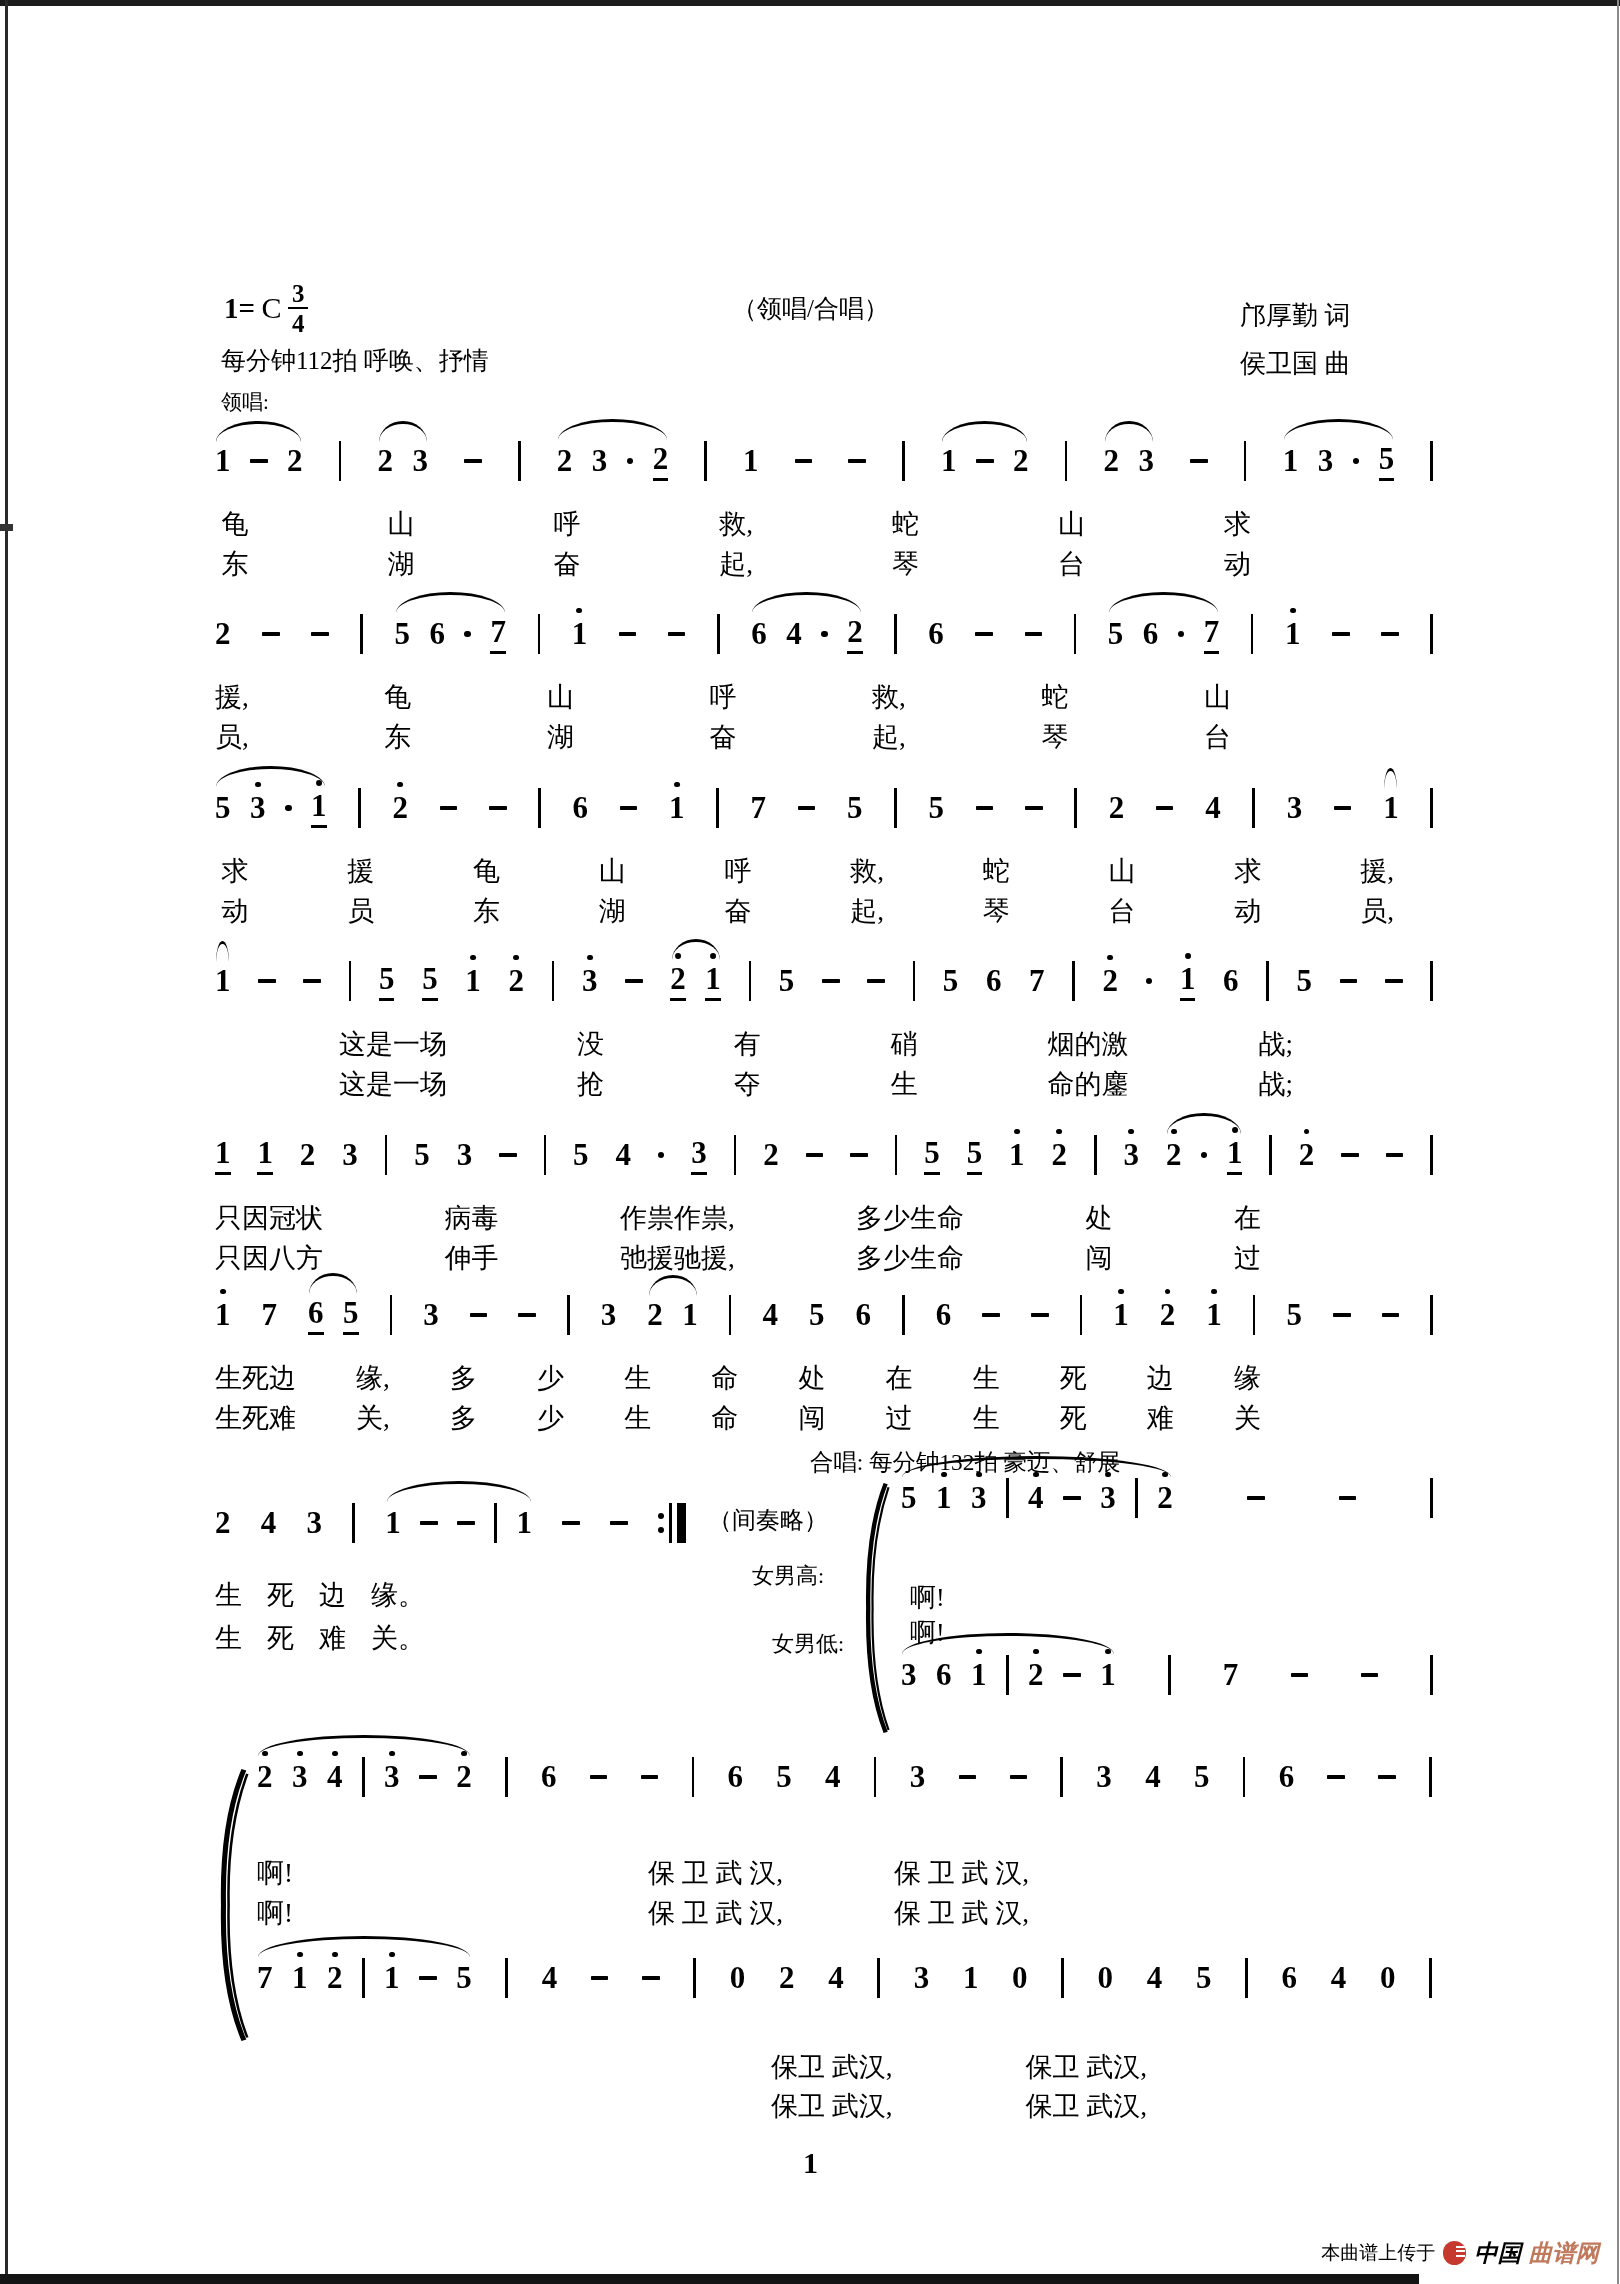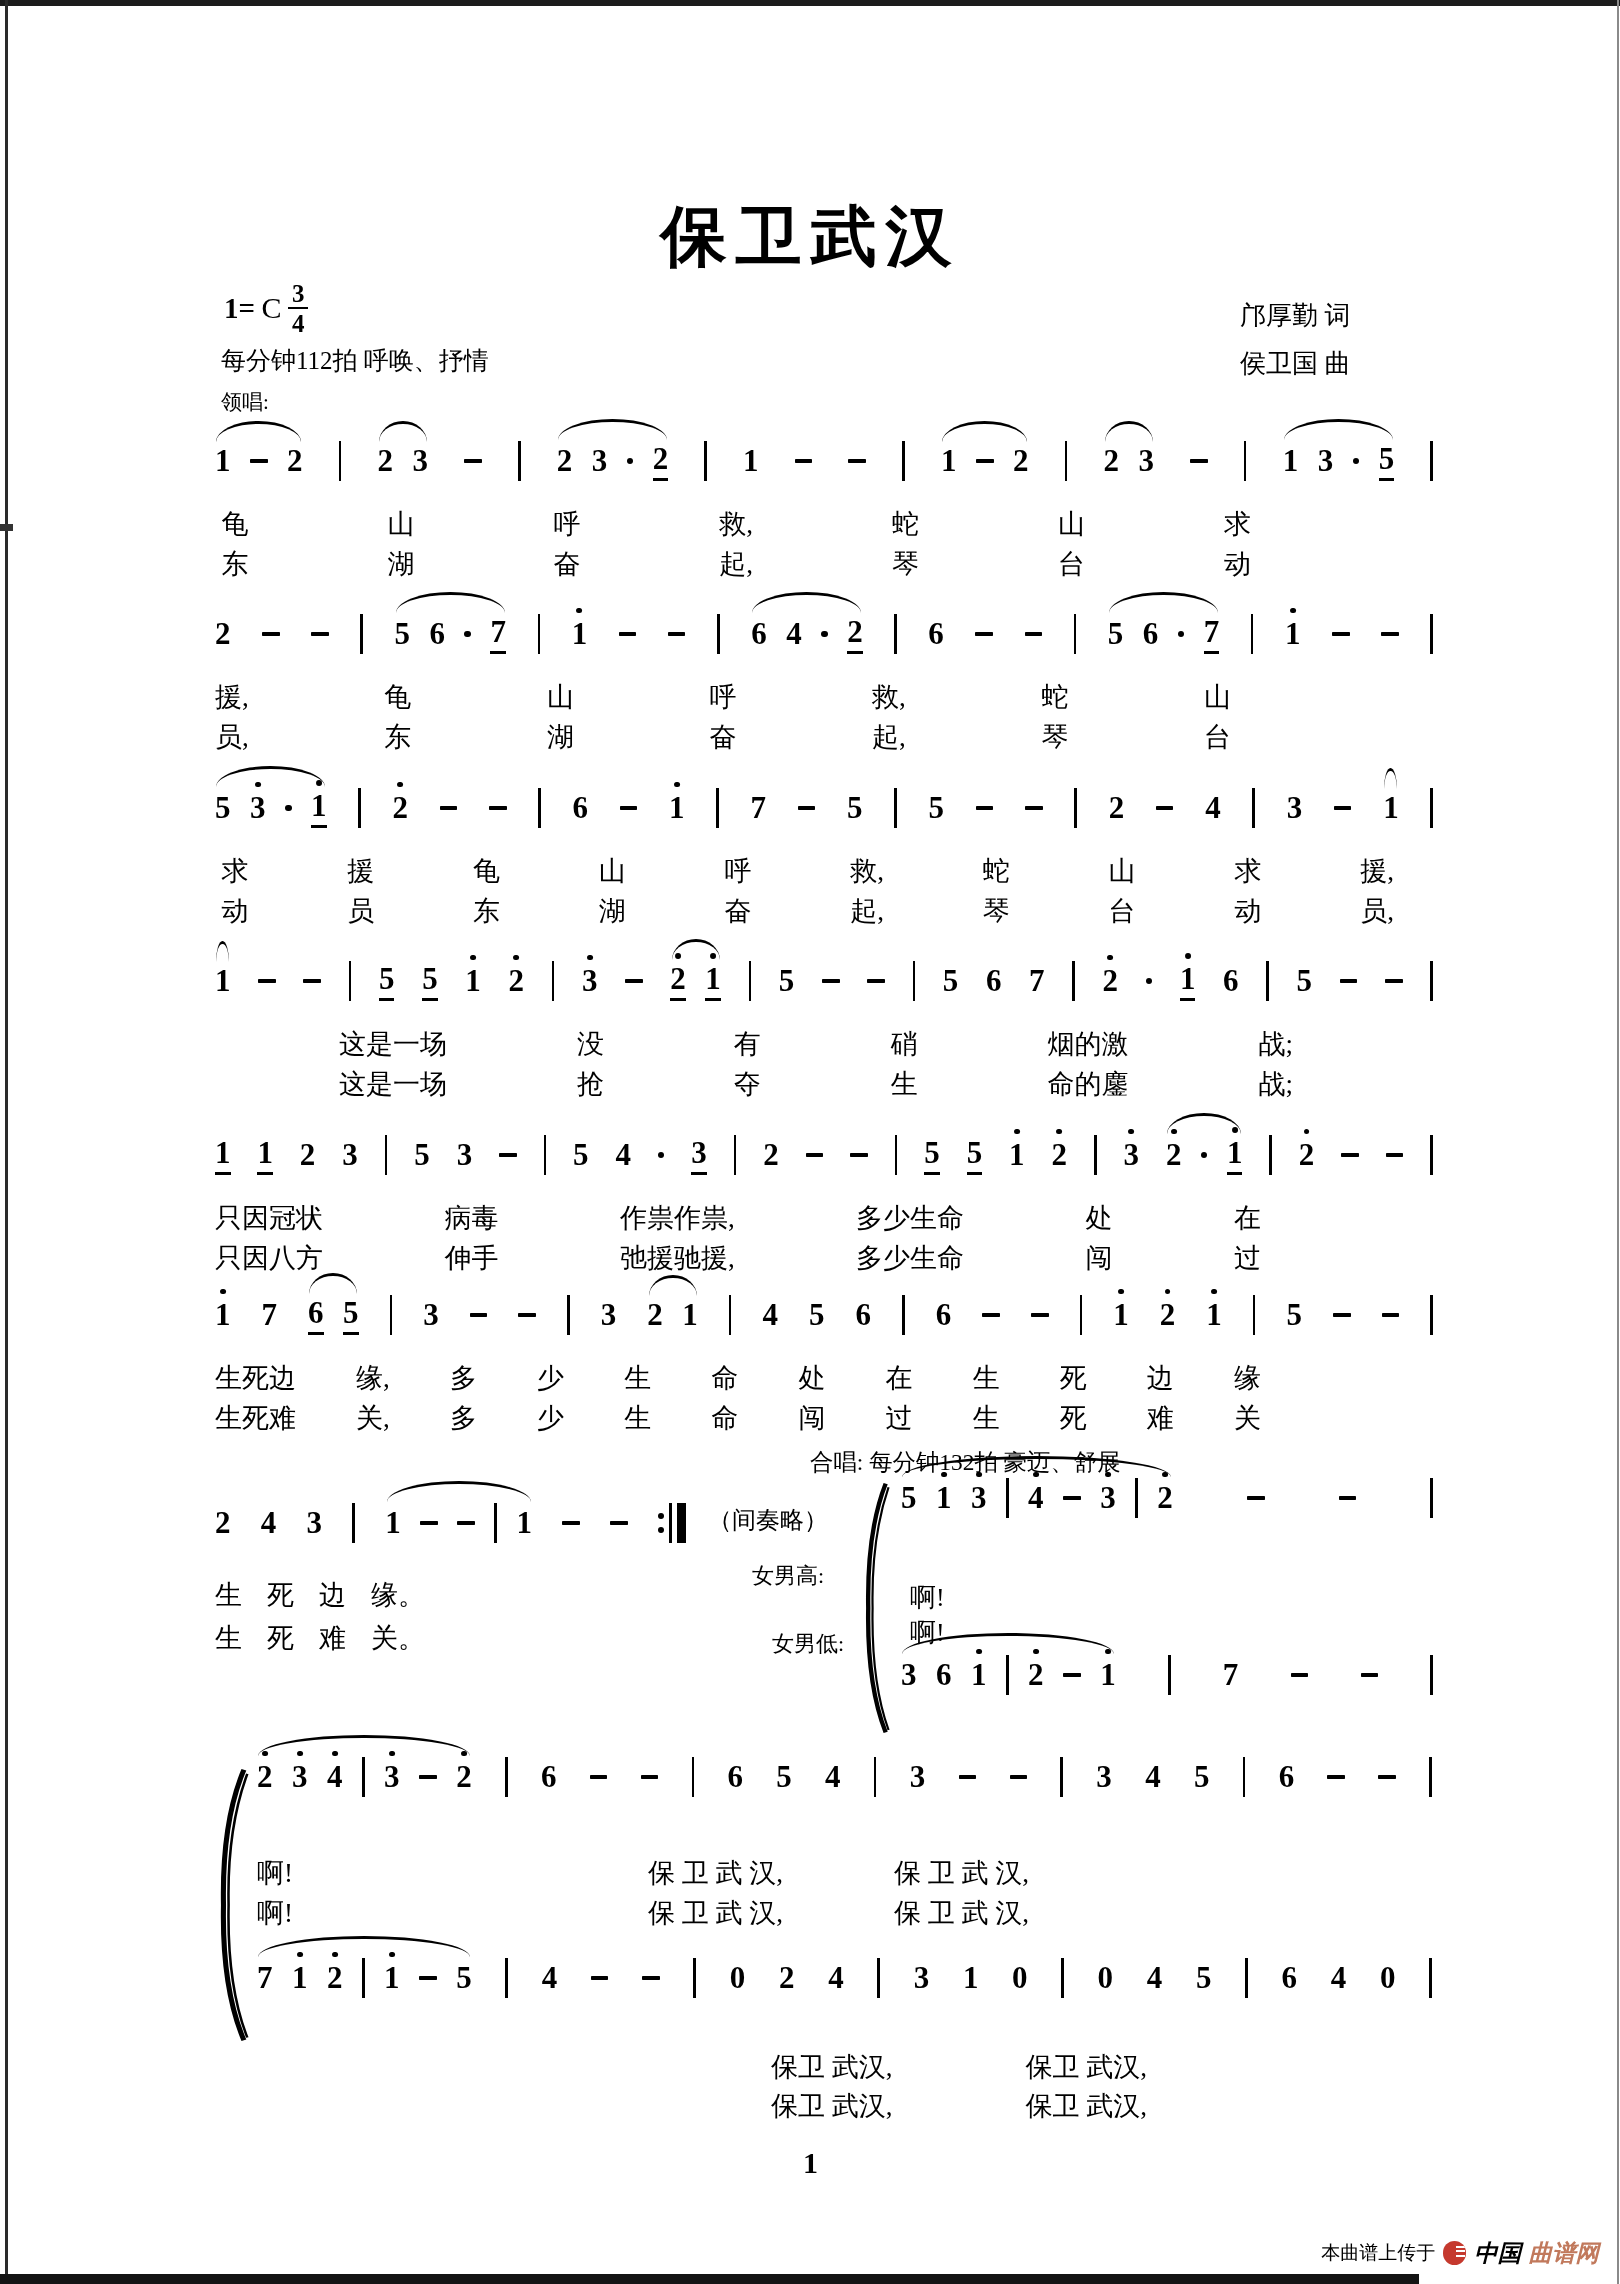--- a/index.html
+++ b/index.html
@@ -102,21 +102,21 @@
 </style>
 </head>
 <body>
 
 <div class="page">
   <div class="frame-top"></div>
   <div class="frame-left"></div>
   <div class="frame-right"></div>
   <div class="left-tick"></div>
 
-  <div class="title">保卫武汉</div>
+  <div class="subtitle">（领唱/合唱）</div>
 
   <div class="keysig">
     <span>1=</span>
     <span class="letter">C</span>
     <span class="frac">
       <span class="num">3</span>
       <span class="den">4</span>
     </span>
   </div>
   <div class="tempo">每分钟112拍 呼唤、抒情</div>

